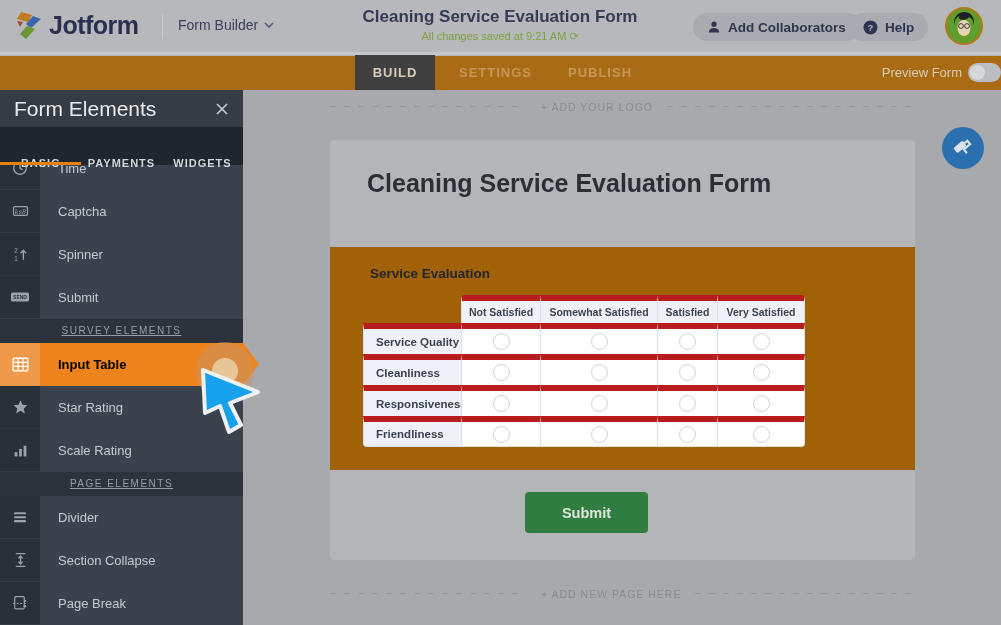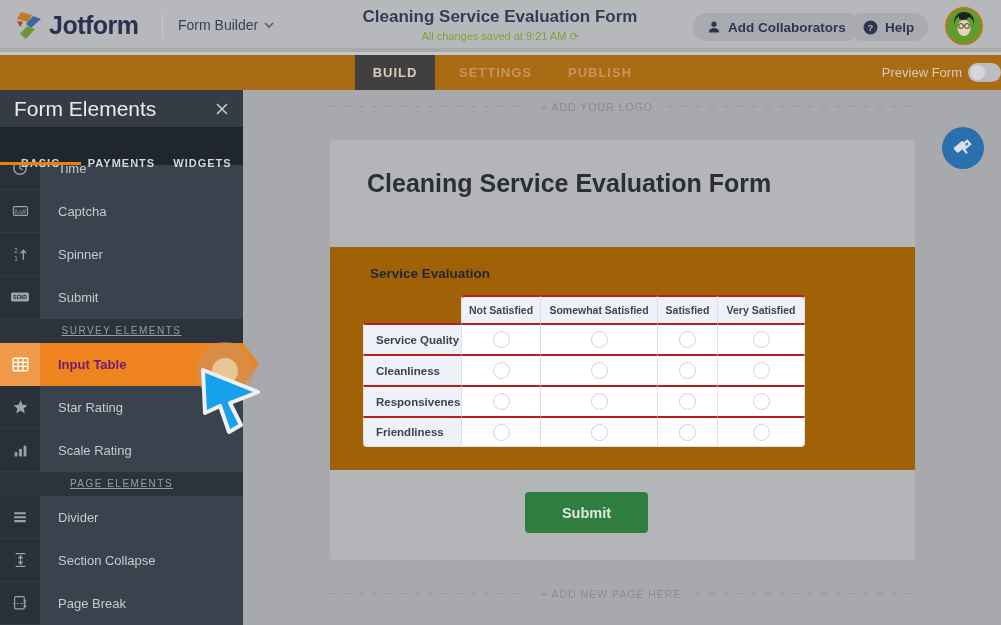--- a/index.html
+++ b/index.html
@@ -1,21 +1,21 @@
 <!DOCTYPE html>
 <html><head>
 <meta charset="utf-8">
 <style>
   * { margin:0; padding:0; box-sizing:border-box; }
   html,body { width:1001px; height:625px; overflow:hidden; background:#a8a9ac;
     font-family:"Liberation Sans", sans-serif; position:relative; }
   .abs { position:absolute; }
 
   
-  #header { top:0; left:0; width:1001px; height:48px; background:#b7b8bb; z-index:30; }
+  #header { top:0; left:0; width:1001px; height:56px; background:#b7b8bb; z-index:30; }
   #header-sep { top:52px; left:0; width:1001px; height:3px; background:#c5c6c9; z-index:30; }
   #logo { left:17px; top:11px; display:flex; align-items:center; gap:8px; }
   #logo-text { font-size:25px; font-weight:800; color:#2a3150; letter-spacing:-0.5px; }
   #logo-sep { left:162px; top:14px; width:1px; height:25px; background:#c8c9cb; }
   #form-builder { left:178px; top:17px; display:flex; align-items:center; gap:6px;
     font-size:14px; color:#383f5a; cursor:pointer; }
   #header-center { left:300px; top:7px; width:400px; text-align:center; }
   #header-title { font-size:17px; font-weight:700; color:#343b55; }
   #autosave { margin-top:3px; font-size:11px; color:#7fa23c; }
   .pill { height:28px; border-radius:14px; background:#a9abb0; display:flex;
@@ -53,21 +53,21 @@
   #basic-underline { position:absolute; left:0; bottom:0; width:81px; height:3px; background:#e8820c; }
   #element-list { position:absolute; left:0; top:57px; width:243px; z-index:1; }
   .el-item { display:flex; height:43px; cursor:pointer; }
   .el-icon { width:40px; height:43px; background:#2a3039; flex:none; display:flex;
     align-items:center; justify-content:center; border-bottom:1px solid #343b44; }
   .el-label { flex:1; line-height:43px; padding-left:18px; font-size:13px; color:#c5cad0; }
   .section-band { height:24px; background:#2d333c; text-align:center; line-height:24px;
     font-size:10px; letter-spacing:1.5px; color:#969da7;text-decoration:underline; }
   .el-item.active { position:relative; }
   .el-item.active .el-icon { background:#f0994a; border-bottom:none; }
-  .el-item.active .el-label { background:#ef831d; color:#701a75; font-weight:700; }
+  .el-item.active .el-label { background:#ef831d; color:#000000; font-weight:700; }
   #active-tip { position:absolute; right:-16px; top:0; width:0; height:0;
     border-top:21.5px solid transparent; border-bottom:21.5px solid transparent;
     border-left:16px solid #ef831d; }
 
   
   #main-bg { top:90px; left:243px; width:758px; height:535px; background:#a8a9ac; z-index:0; }
   .dashed-row { left:330px; width:585px; height:13px; display:flex; align-items:center; z-index:1; }
   #logo-row { top:100px; } #addpage-row { top:587px; }
   .dash { height:1px; background:repeating-linear-gradient(90deg,#97989c 0 6px,transparent 6px 14px); }
   .dash-l { width:197px; flex:none; } .dash-r { flex:1; }
@@ -76,21 +76,21 @@
   #form-card { top:140px; left:330px; width:585px; height:420px; background:#b4b5b8;
     border-radius:4px; z-index:1; }
   #form-title { top:169px; left:367px; font-size:25px; font-weight:700; color:#2c2f36;
     z-index:2; cursor:text; }
   #white-card { top:247px; left:330px; width:585px; height:223px; background:#a16207; z-index:5; }
   #table-label { position:absolute; left:40px; top:19px; font-size:13.5px; font-weight:700;
     color:#23262e; cursor:text; }
   #input-table { position:absolute; left:33px; top:48px; display:grid;
     grid-template-rows:28px repeat(4,31px); }
   .tcell { font-size:10.5px; color:#3d4452; display:flex; align-items:center;
-    justify-content:center; border-left:1px solid #dcdfe8; border-top:2px solid #b91c1c;
+    justify-content:center; border-left:1px solid #dcdfe8; border-top:6px solid #b91c1c;
     background:#ffffff; }
   .tcell.corner { border:none; background:transparent; }
   .tcell.th { background:#eef1f8; font-weight:700; }
   .tcell.rowlabel { background:#eef1f8; justify-content:flex-start; padding-left:12px;
     font-size:11.5px; font-weight:600; color:#3b4250; }
   .tcell:nth-child(5n) { border-right:1px solid #dcdfe8; }
   .tcell:nth-child(n+21) { border-bottom:1px solid #dcdfe8; }
   .tcell:nth-child(2) { border-top-left-radius:4px; }
   .tcell:nth-child(5) { border-top-right-radius:4px; }
   .tcell:nth-child(21) { border-bottom-left-radius:4px; }

